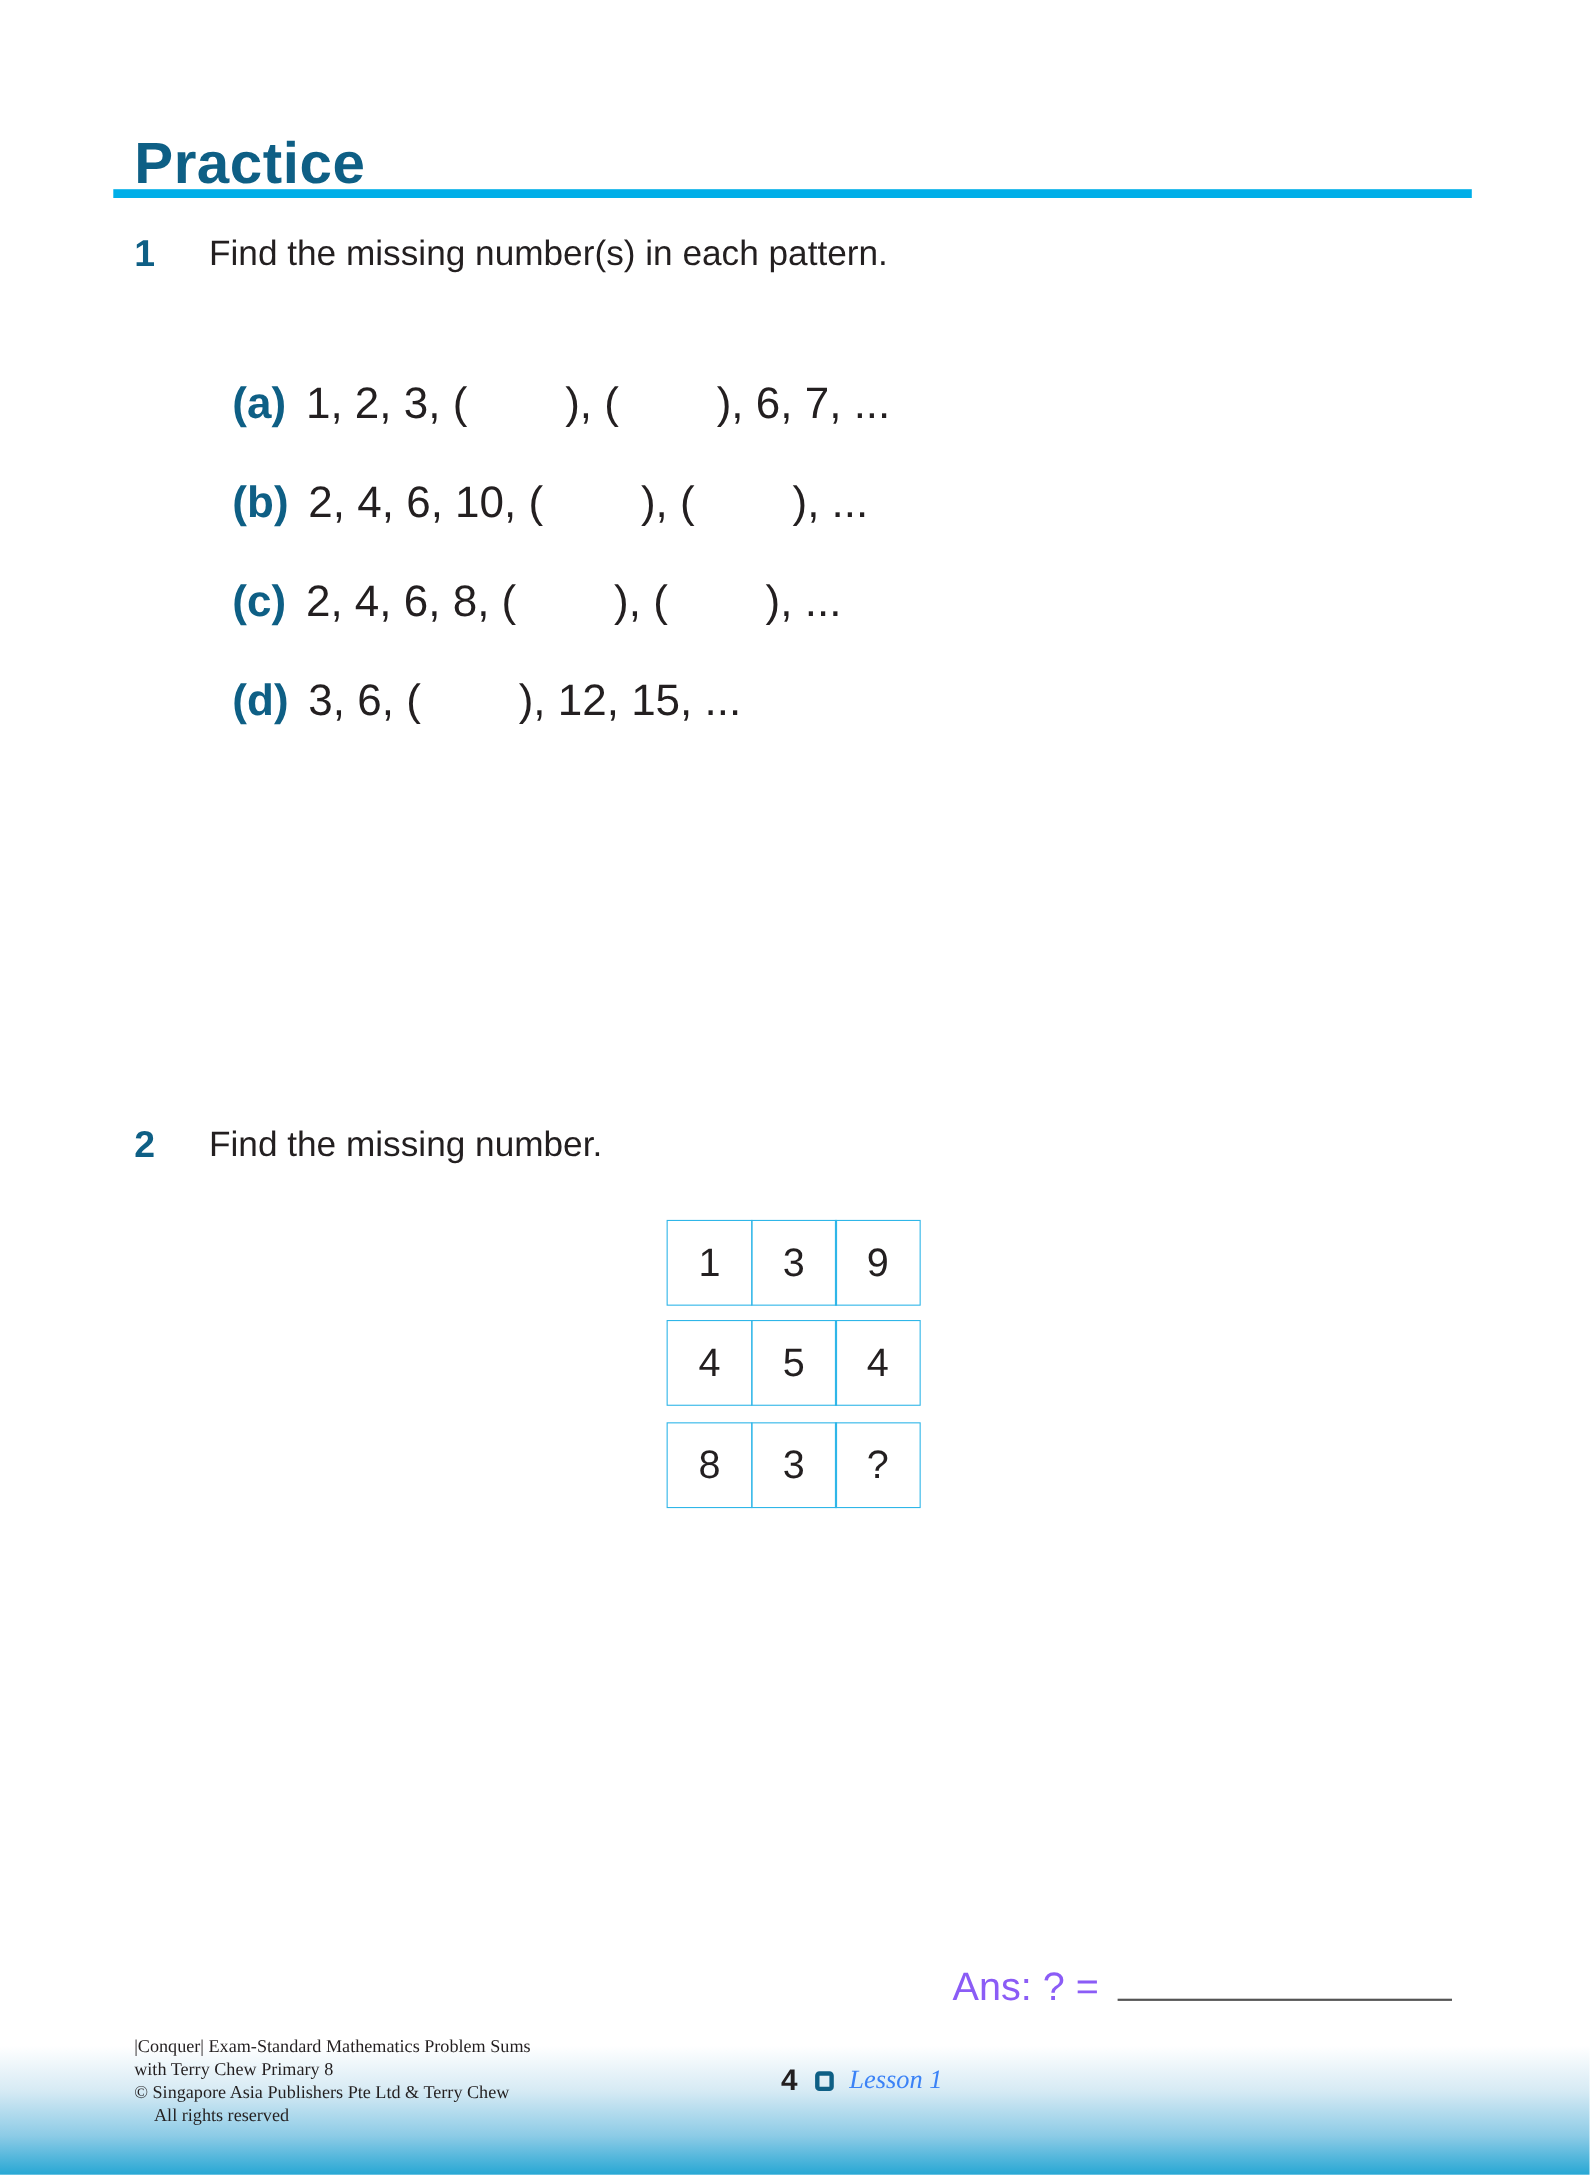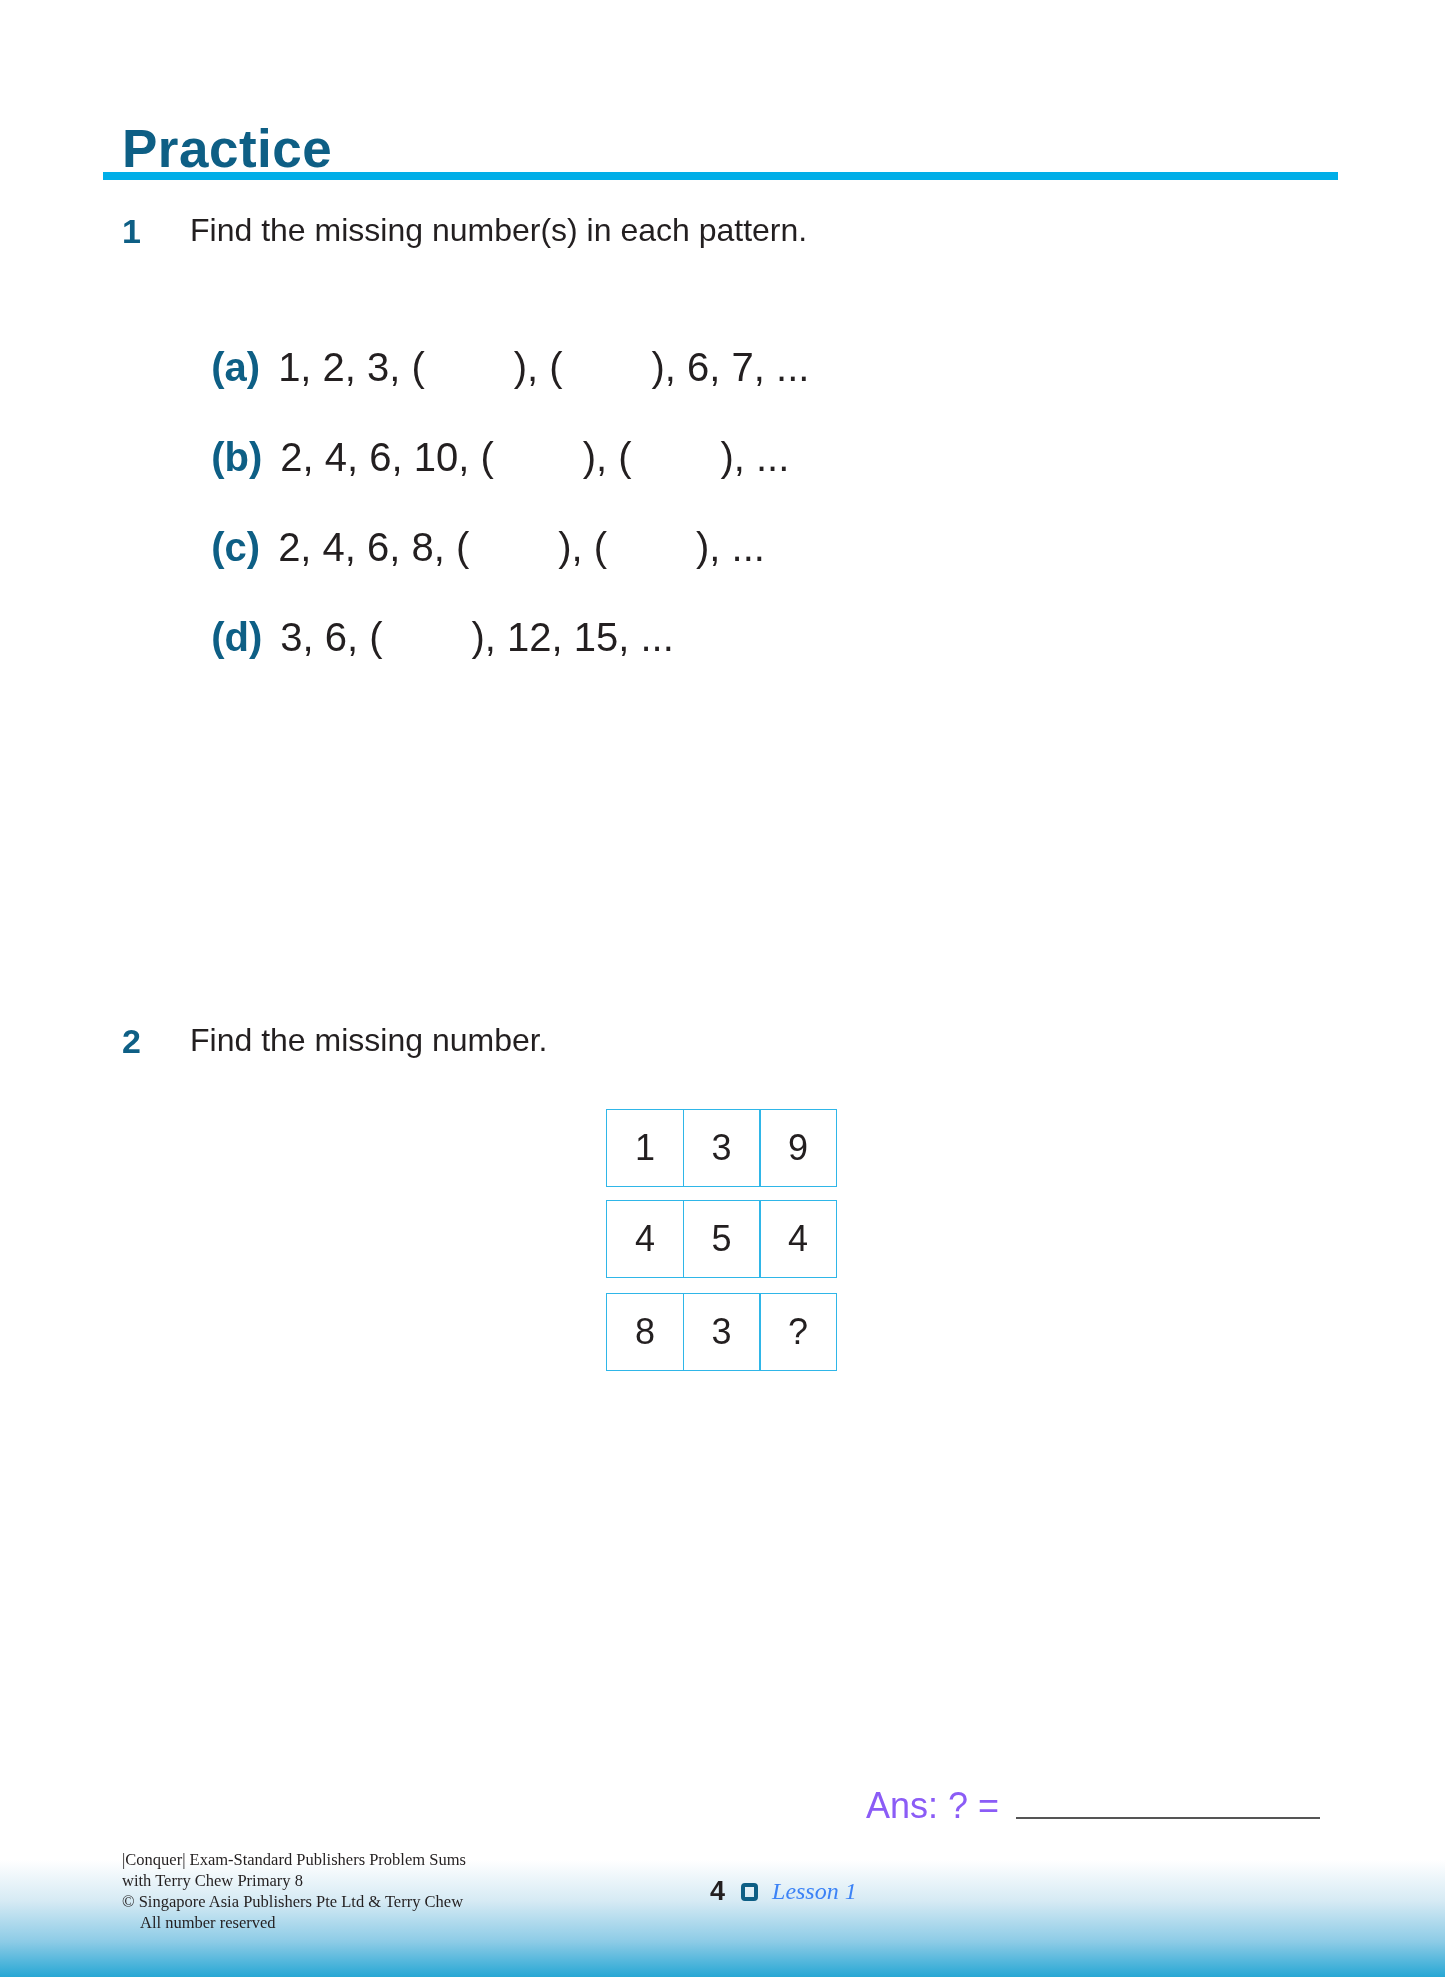--- a/index.html
+++ b/index.html
@@ -108,22 +108,22 @@
     <div class="cell">3</div>
     <div class="cell">?</div>
   </div>
 </div>
 
 <div class="answer">Ans: ? =</div>
 <div class="answer-line"></div>
 
 <div class="footer-band"></div>
 <div class="footer-credits">
-  <div>|Conquer| Exam-Standard Publishers Problem Sums</div>
+  <div>|Conquer| Exam-Standard Mathematics Problem Sums</div>
   <div>with Terry Chew Primary 8</div>
   <div>© Singapore Asia Publishers Pte Ltd &amp; Terry Chew</div>
-  <div class="indent">All number reserved</div>
+  <div class="indent">All rights reserved</div>
 </div>
 <div class="page-marker">
   <span class="page-num">4</span>
   <span class="page-dot"></span>
   <span class="lesson">Lesson 1</span>
 </div>
 
 </body></html>

